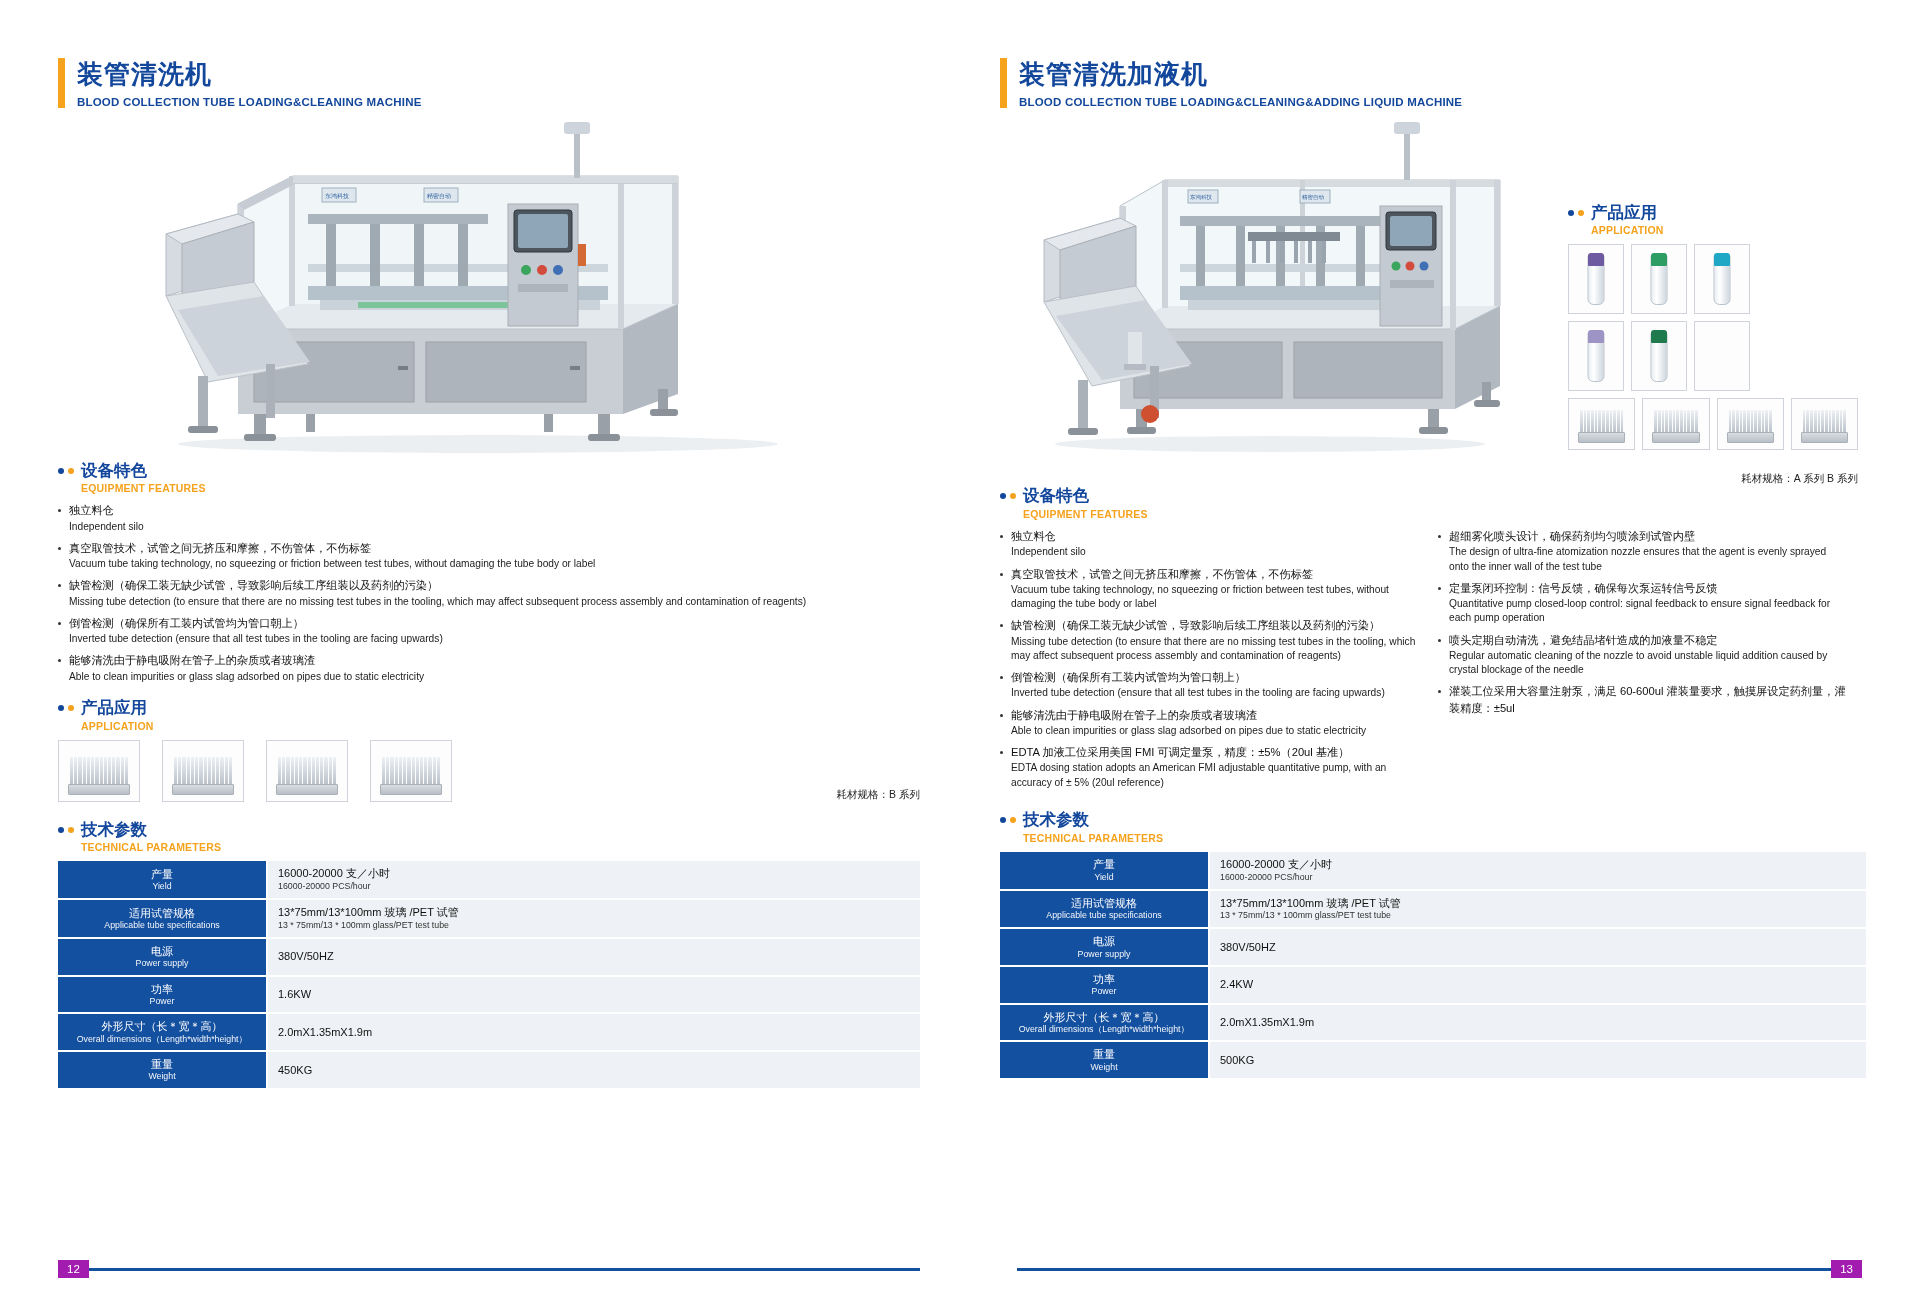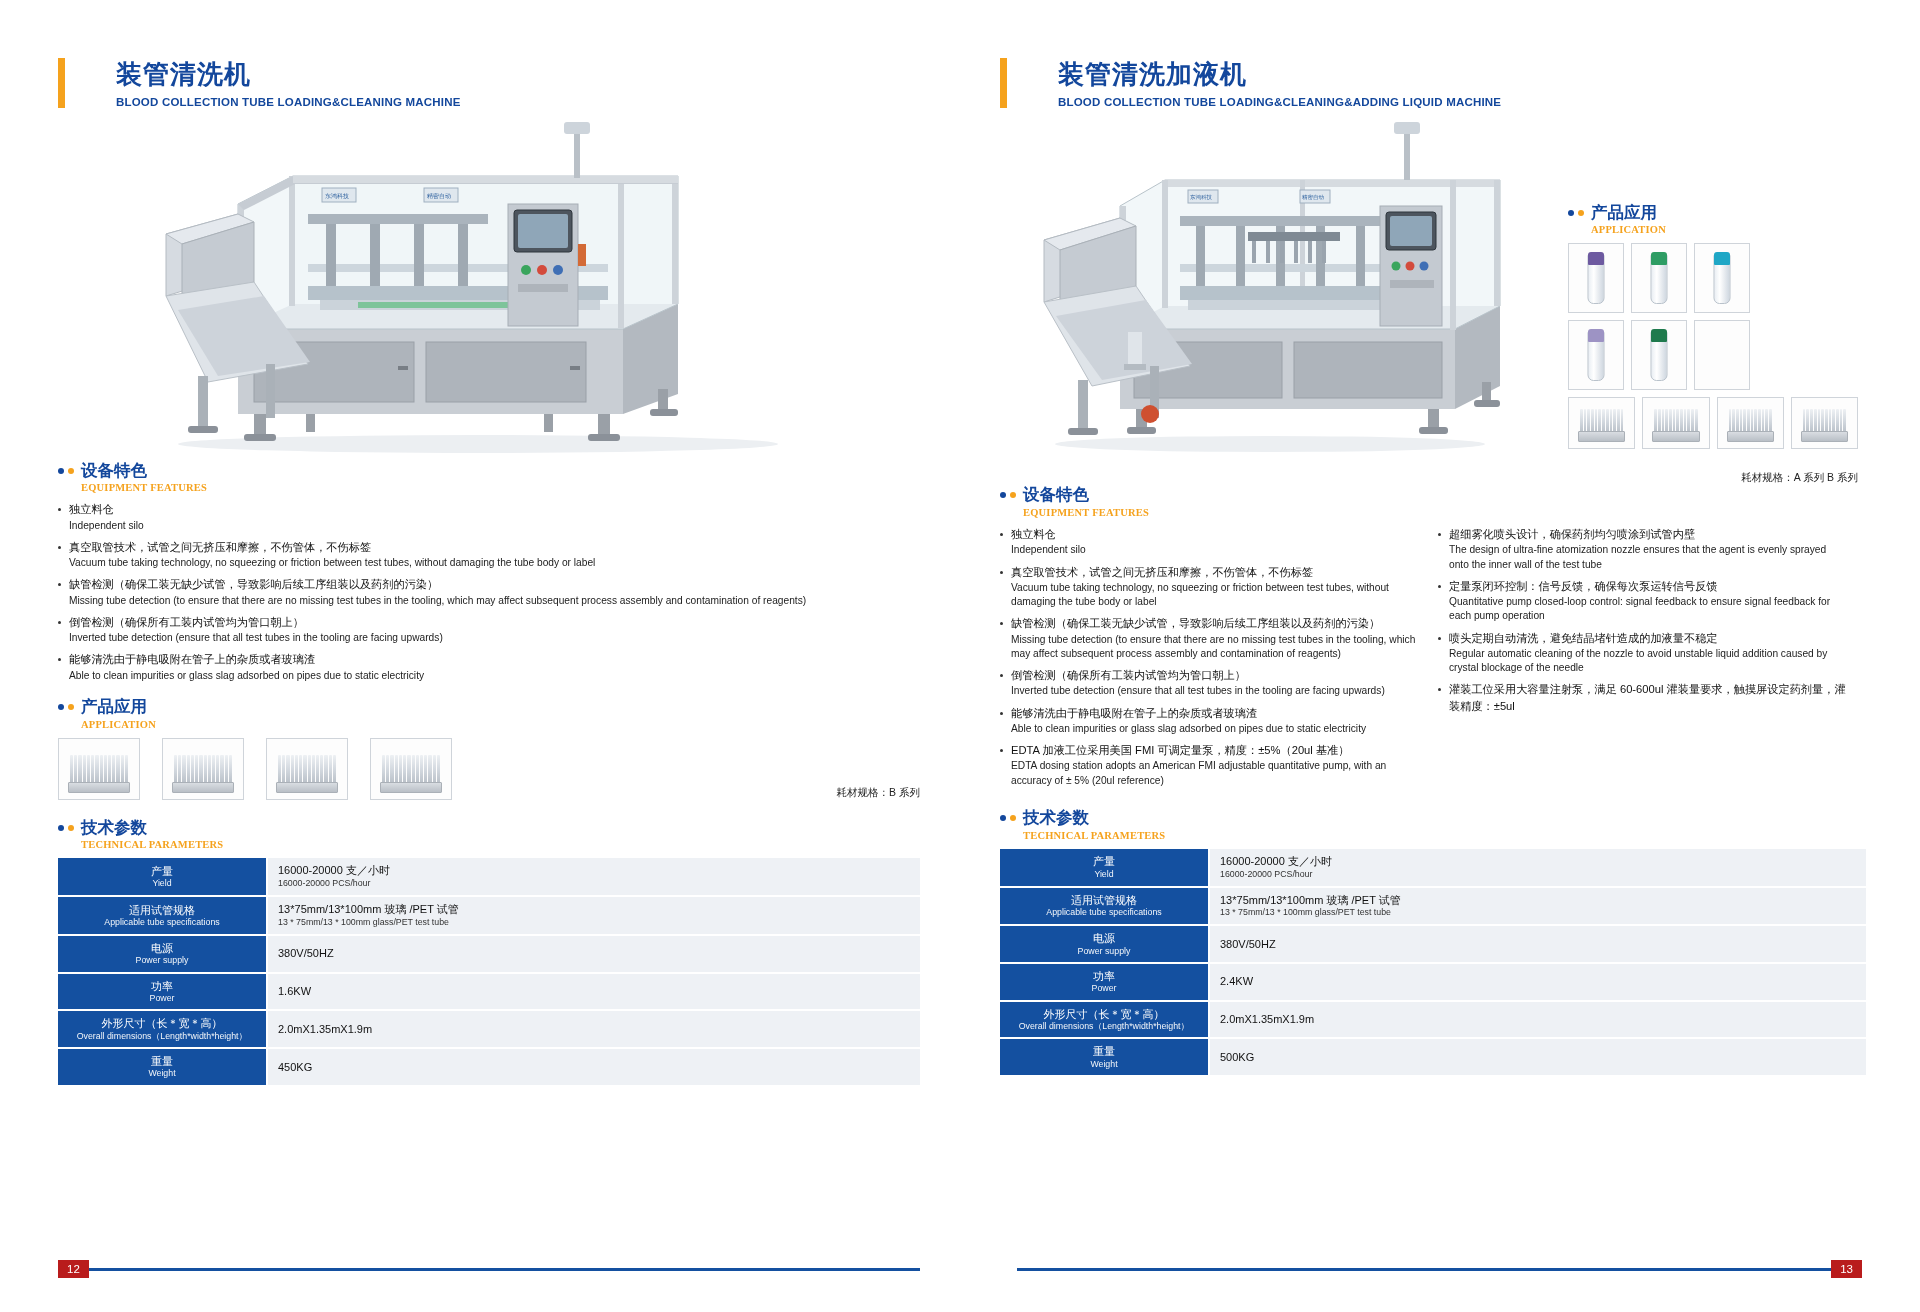--- a/index.html
+++ b/index.html
@@ -27,21 +27,20 @@
     box-sizing: border-box;
   }
   .page-left  { padding: 0 40px 0 58px; }
   .page-right { padding: 0 54px 0 40px; }
 
   
   .hdr {
     margin-top: 58px;
     display: flex;
     align-items: stretch;
-    gap: 39px;
   }
   .hdr-bar {
     width: 7px;
     background: #f5a21d;
     margin-right: 12px;
   }
   .hdr-txt { display: flex; flex-direction: column; justify-content: center; }
   .hdr-cn {
     font-size: 26px;
     font-weight: bold;
@@ -64,21 +63,21 @@
     margin-bottom: 8px;
   }
   .dots {
     display: flex;
     gap: 4px;
     margin-top: 7px;
     margin-right: 7px;
   }
   .dot { width: 6px; height: 6px; border-radius: 50%; background: #f5a21d; }
   .dot.b { background: #13479c; }
-  .sec-txt { display: flex; flex-direction: column; font-family: Liberation Serif, serif; }
+  .sec-txt { display: flex; flex-direction: column; }
   .sec-cn {
     font-size: 16.5px;
     font-weight: bold;
     color: #13479c;
     line-height: 1.2;
   }
   .sec-en {
     font-size: 10.5px;
     font-weight: bold;
     color: #f5a21d;
@@ -199,21 +198,21 @@
   .footer {
     position: absolute;
     bottom: 34px;
     height: 18px;
     display: flex;
     align-items: center;
   }
   .footer.left  { left: 58px; right: 40px; }
   .footer.right { left: 57px; right: 58px; justify-content: center; margin-top: 20px; }
   .pg-num {
-    background: #b91c1c;
+    background: #a21caf;
     color: #fff;
     font-size: 11.5px;
     padding: 2px 9px;
     line-height: 1.3;
   }
   .pg-rule {
     flex: 1;
     height: 3px;
     background: #1450a0;
   }

